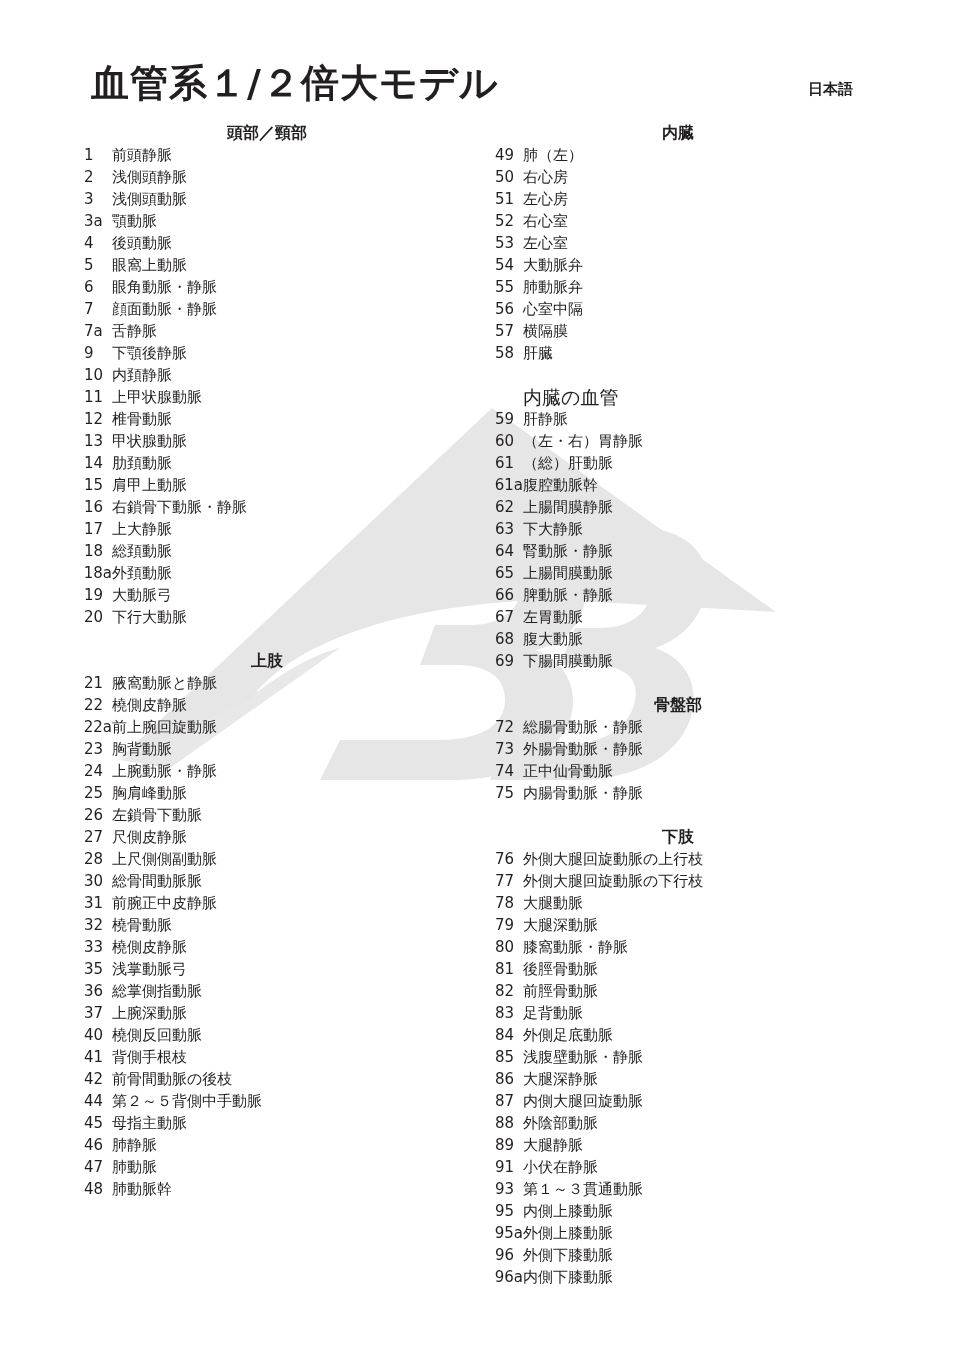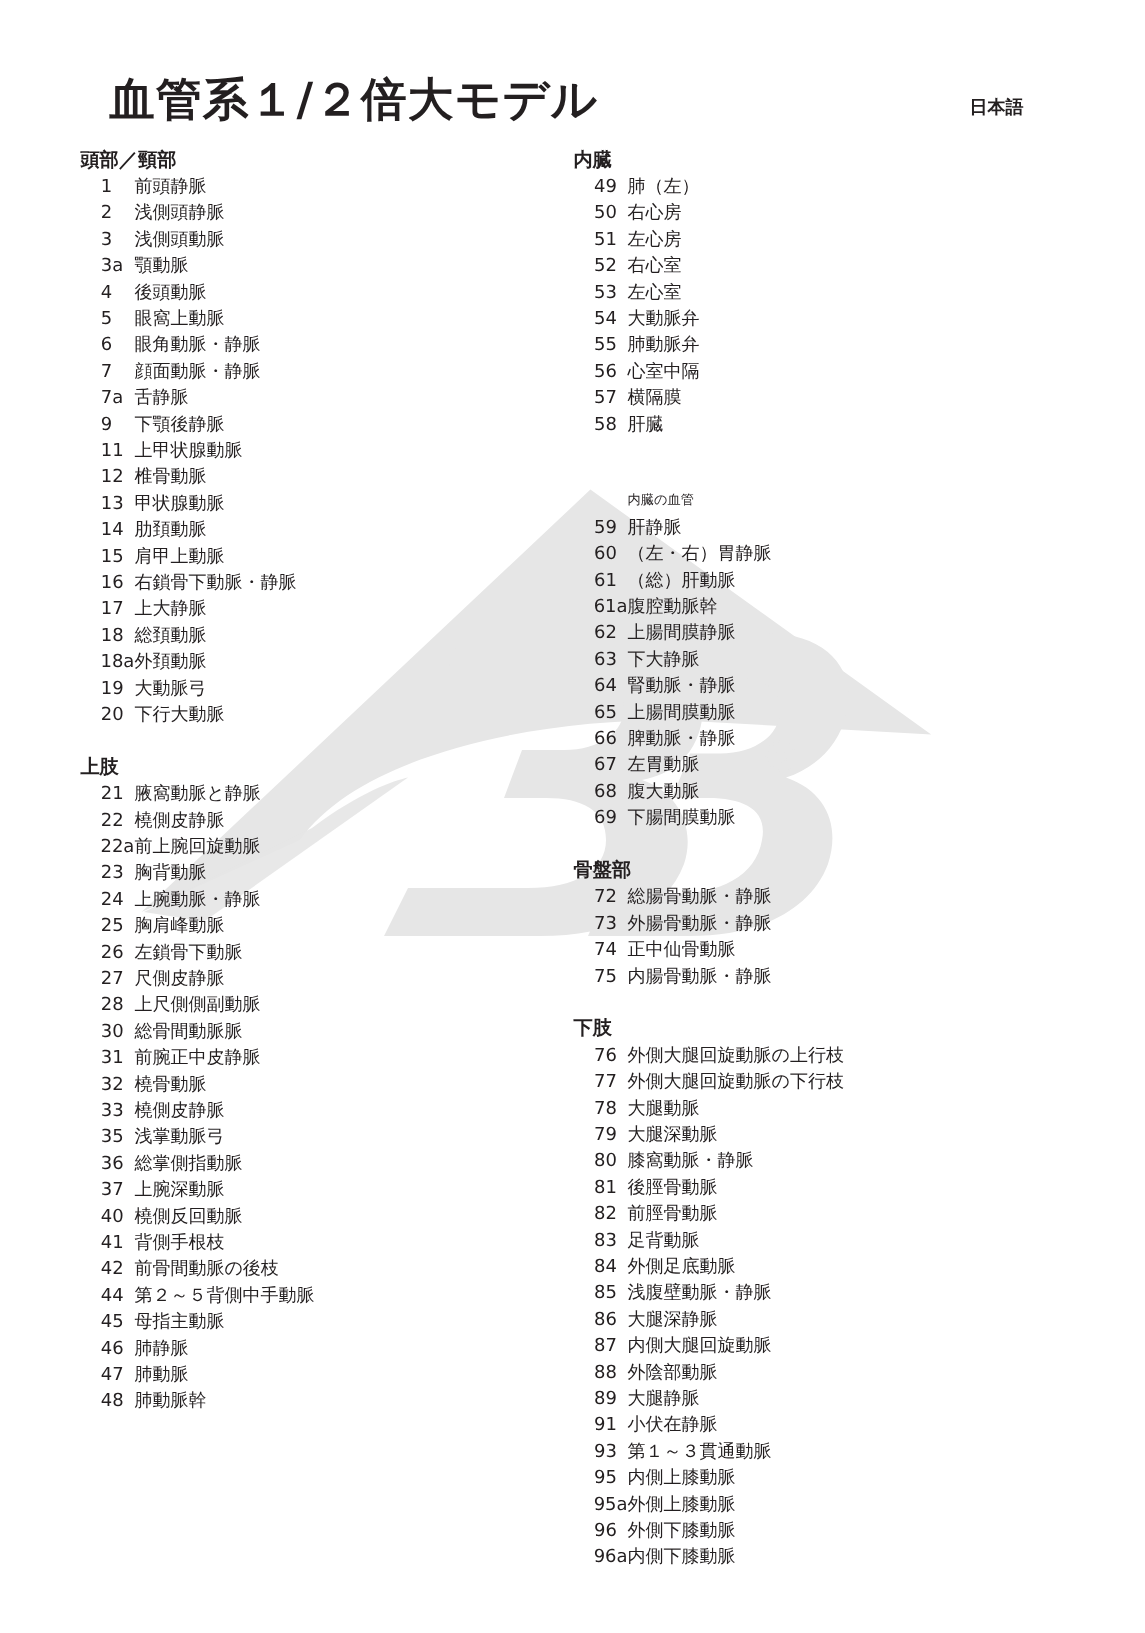--- a/index.html
+++ b/index.html
@@ -14,26 +14,26 @@
     font-size:38px; font-weight:bold; letter-spacing:1px; line-height:50px;
     font-family:"DejaVu Sans", sans-serif; z-index:1;margin-left:25px;
   }
   .lang {
     position:absolute; left:808px; top:80px; font-size:15px; font-weight:bold; z-index:1;text-align:right;
   }
   .col { position:absolute; top:122px; width:400px; z-index:1; }
   .col.left { left:67px; }
   .col.right { left:478px; }
   .section { margin:0 0 22px 0; }
-  .section-title { font-size:16px; font-weight:bold; line-height:22px; height:22px; }
+  .section-title { font-size:16px; font-weight:bold; line-height:22px; height:22px;text-align:center; }
   .row { display:flex; font-size:15px; line-height:22px; height:22px; }
   .num { width:45px; text-align:right; padding-right:0; box-sizing:border-box; }
   .num span { display:inline-block; min-width:36px; text-align:left; padding-left:8px; box-sizing:border-box; }
   .label { padding-left:0; white-space:nowrap; }
-  .subhead { font-size:11px; line-height:22px; height:22px; padding-left:45px;margin-top:20px; }
+  .subhead { font-size:19px; line-height:22px; height:22px; padding-left:45px; }
   .spacer { height:22px; }
 </style>
 </head>
 <body>
 
 <svg class="watermark" viewBox="0 0 954 1361" xmlns="http://www.w3.org/2000/svg">
   <g fill="#e6e6e6">
 
     <path d="M492 408 L776 612 L560 600 C440 600 300 630 250 700 L118 760 Z"></path>
     <path d="M120 760 L260 690 C300 660 330 650 340 648 L170 768 Z" opacity="0.9"></path>
@@ -88,20 +88,24 @@
       </div>
       <div class="row">
         <div class="num"><span>7a</span></div>
         <div class="label">舌静脈</div>
       </div>
       <div class="row">
         <div class="num"><span>9</span></div>
         <div class="label">下顎後静脈</div>
       </div>
       <div class="row">
+        <div class="num"><span>10</span></div>
+        <div class="label">内頚静脈</div>
+      </div>
+      <div class="row">
         <div class="num"><span>11</span></div>
         <div class="label">上甲状腺動脈</div>
       </div>
       <div class="row">
         <div class="num"><span>12</span></div>
         <div class="label">椎骨動脈</div>
       </div>
       <div class="row">
         <div class="num"><span>13</span></div>
         <div class="label">甲状腺動脈</div>

